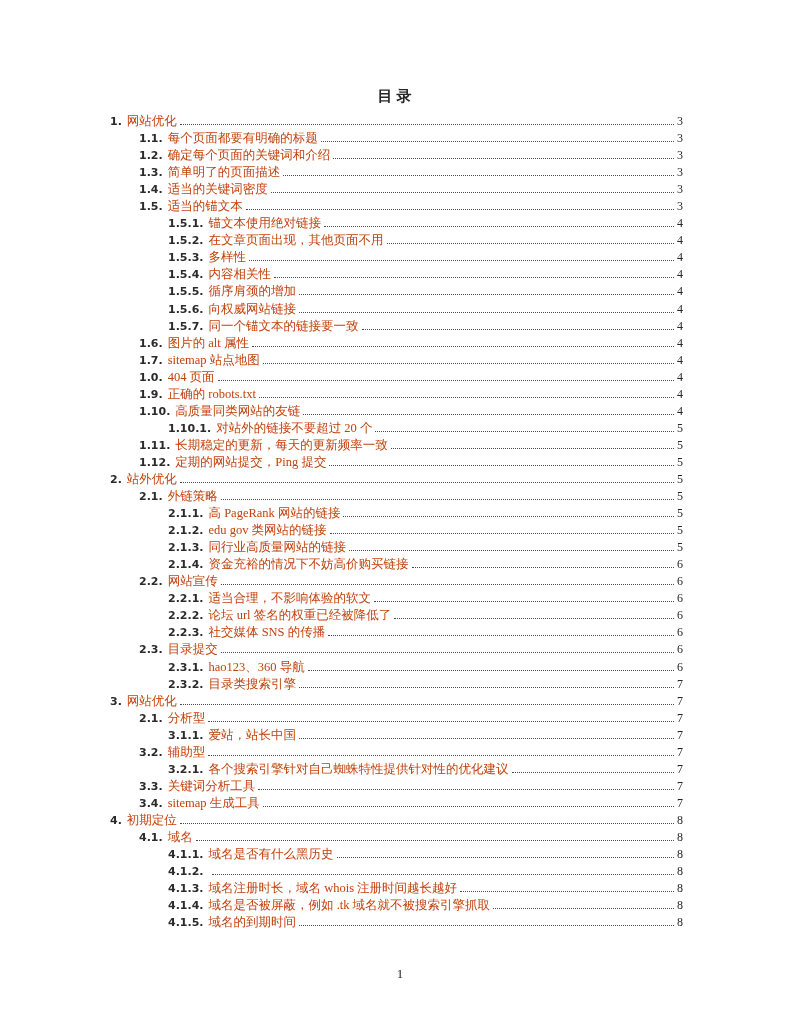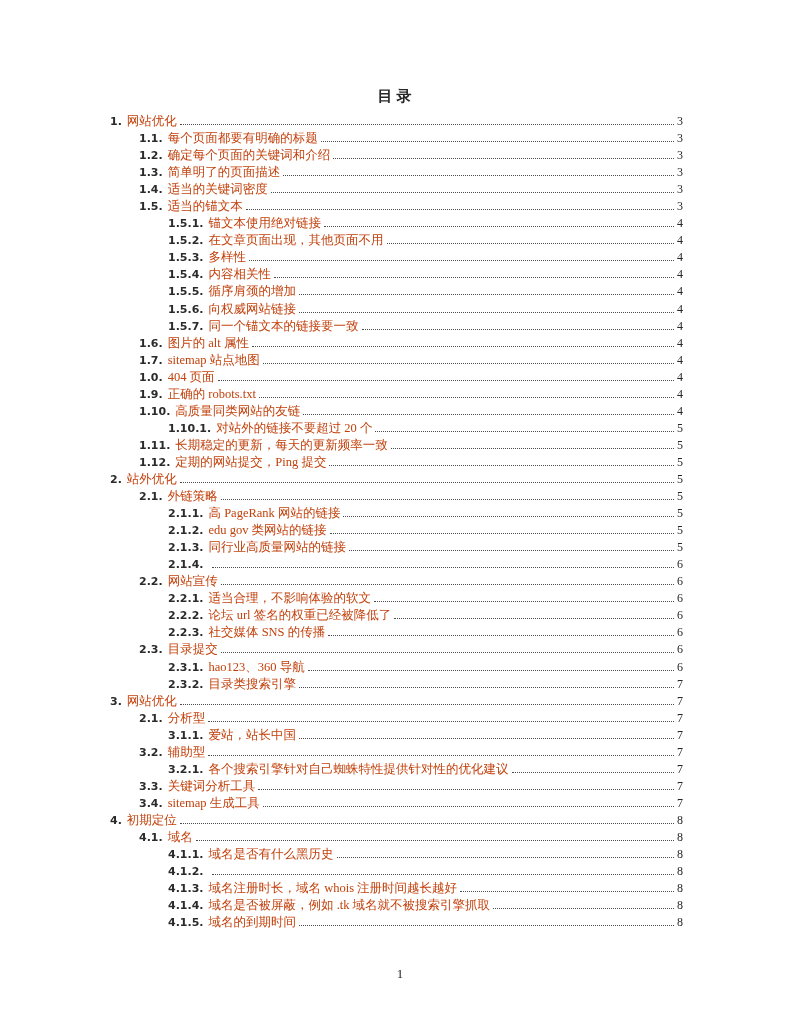--- a/index.html
+++ b/index.html
@@ -238,20 +238,21 @@
           <span class="pg">5</span>
         </div>
         <div class="entry lvl3">
           <span class="num">2.1.3.</span>
           <span class="txt">同行业高质量网站的链接</span>
           <span class="leader"></span>
           <span class="pg">5</span>
         </div>
         <div class="entry lvl3">
           <span class="num">2.1.4.</span>
+          <span class="txt">资金充裕的情况下不妨高价购买链接</span>
           <span class="leader"></span>
           <span class="pg">6</span>
         </div>
         <div class="entry lvl2">
           <span class="num">2.2.</span>
           <span class="txt">网站宣传</span>
           <span class="leader"></span>
           <span class="pg">6</span>
         </div>
         <div class="entry lvl3">

